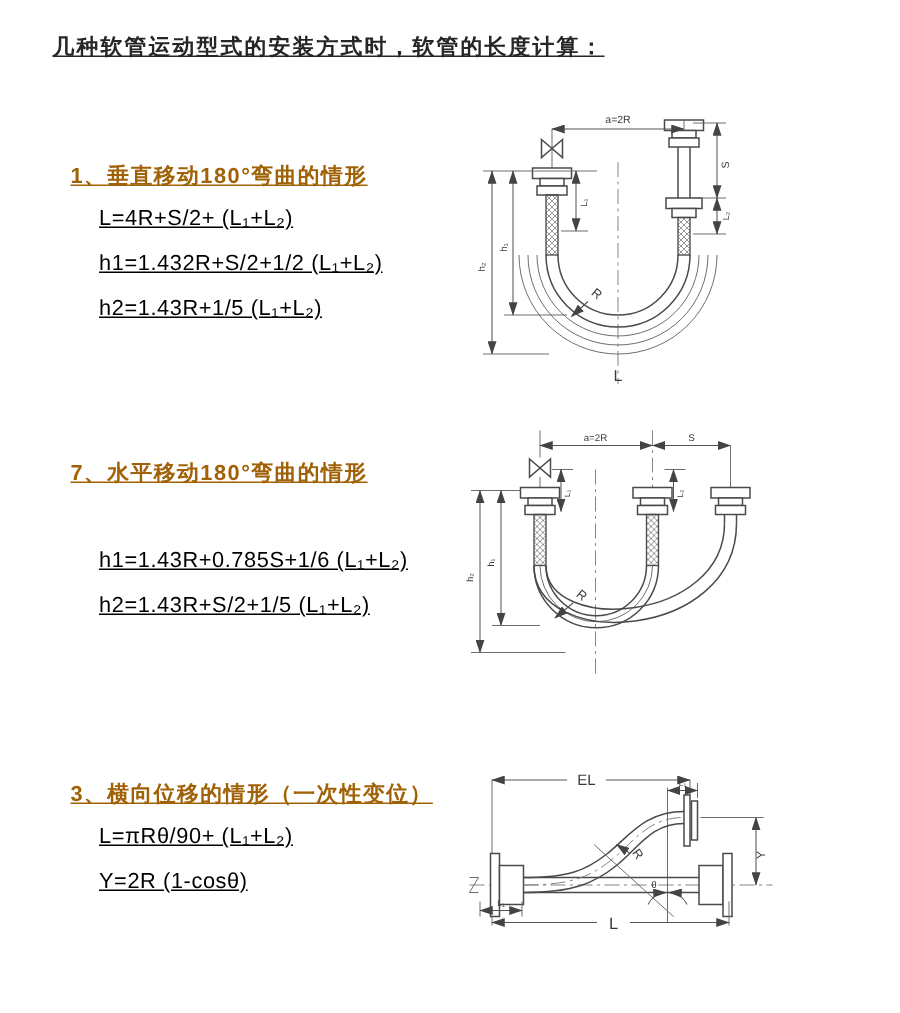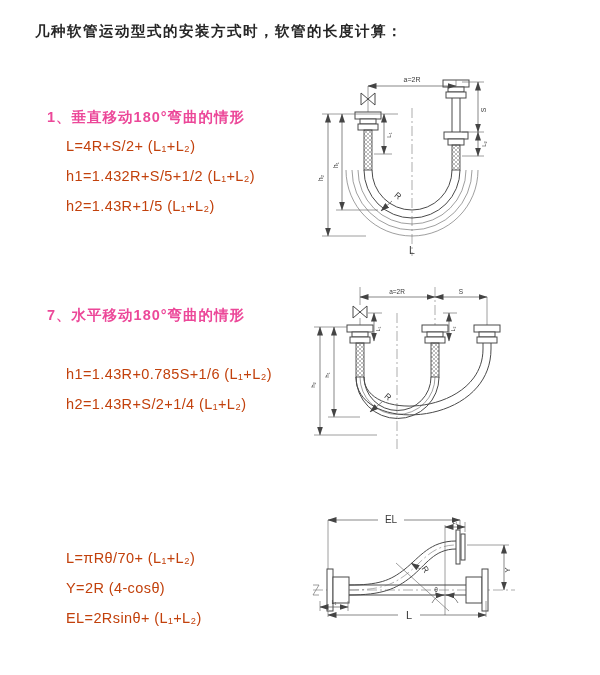--- a/index.html
+++ b/index.html
@@ -1,40 +1,40 @@
 <!DOCTYPE html>
 <html><head>
 <meta charset="utf-8">
 <style>
   * { margin:0; padding:0; box-sizing:border-box; }
   html,body { width:600px; height:675px; background:#ffffff; }
   body { font-family:"Liberation Sans","DejaVu Sans",sans-serif; color:#2e2e2e; overflow:hidden; }
   .page { position:relative; width:600px; height:675px; background:#fff; }
-  .abs { position:absolute; white-space:nowrap; }
+  .abs { position:absolute; white-space:nowrap;text-decoration:underline; }
   .title { font-size:14.5px; font-weight:bold; letter-spacing:1.5px; color:#262626; }
-  .heading { font-size:14.5px; font-weight:bold; letter-spacing:1px; color:#ec4899; }
-  .formula { font-size:14.5px; letter-spacing:.4px; color:#c2410c; }
+  .heading { font-size:14.5px; font-weight:bold; letter-spacing:1px; color:#a16207; }
+  .formula { font-size:14.5px; letter-spacing:.4px; color:#000000; }
   svg { position:absolute; overflow:visible; }
   svg .ln   { stroke:#4a4a4a; stroke-width:1;   fill:none; }
   svg .thin { stroke:#6a6a6a; stroke-width:.65; fill:none; }
   svg .dim  { stroke:#555;    stroke-width:.7;  fill:none; }
   svg .cl   { stroke:#777;    stroke-width:.6;  fill:none; stroke-dasharray:10 3 2 3; }
   svg .fl   { fill:#fff; stroke:#4a4a4a; stroke-width:1; }
   svg text  { fill:#3a3a3a; font-family:"Liberation Sans","DejaVu Sans",sans-serif; }
 </style>
 </head>
 <body>
 
 <div class="page">
 
   <div class="abs title" style="left:35px;top:22px">几种软管运动型式的安装方式时，软管的长度计算：</div>
 
   <div class="abs heading" style="left:47px;top:108px">1、垂直移动180°弯曲的情形</div>
   <div class="abs formula" style="left:66px;top:138px">L=4R+S/2+ (L₁+L₂)</div>
-  <div class="abs formula" style="left:66px;top:168px">h1=1.432R+S/5+1/2 (L₁+L₂)</div>
+  <div class="abs formula" style="left:66px;top:168px">h1=1.432R+S/2+1/2 (L₁+L₂)</div>
   <div class="abs formula" style="left:66px;top:198px">h2=1.43R+1/5 (L₁+L₂)</div>
 
   <svg style="left:308px;top:70px" width="282" height="190" viewBox="0 0 282 190">
     <defs>
       <pattern id="hA" width="4" height="4" patternUnits="userSpaceOnUse">
         <path d="M0,4 L4,0 M0,0 L4,4" stroke="#777" stroke-width="0.5"></path>
       </pattern>
       <marker id="mA" markerWidth="9" markerHeight="6" refX="8.5" refY="3" orient="auto-start-reverse" markerUnits="userSpaceOnUse">
         <path d="M0,0 L9,3 L0,6 Z" fill="#444"></path>
       </marker>
@@ -102,21 +102,21 @@
 
       <text x="88" y="128" font-size="8.5" text-anchor="middle" transform="rotate(40 88 128)">R</text>
       <line class="dim" x1="84" y1="131" x2="73" y2="141" marker-end="url(#mA)"></line>
 
       <text x="104" y="184" font-size="10.5" text-anchor="middle">L</text>
     </g>
   </svg>
 
   <div class="abs heading" style="left:47px;top:306px">7、水平移动180°弯曲的情形</div>
   <div class="abs formula" style="left:66px;top:366px">h1=1.43R+0.785S+1/6 (L₁+L₂)</div>
-  <div class="abs formula" style="left:66px;top:396px">h2=1.43R+S/2+1/4 (L₁+L₂)</div>
+  <div class="abs formula" style="left:66px;top:396px">h2=1.43R+S/2+1/5 (L₁+L₂)</div>
 
   <svg style="left:302px;top:283px" width="290" height="172" viewBox="0 0 290 172">
     <defs>
       <pattern id="hB" width="4" height="4" patternUnits="userSpaceOnUse">
         <path d="M0,4 L4,0 M0,0 L4,4" stroke="#777" stroke-width="0.5"></path>
       </pattern>
       <marker id="mB" markerWidth="9" markerHeight="6" refX="8.5" refY="3" orient="auto-start-reverse" markerUnits="userSpaceOnUse">
         <path d="M0,0 L9,3 L0,6 Z" fill="#444"></path>
       </marker>
     </defs>
@@ -186,23 +186,23 @@
       <line class="dim" x1="147" y1="30" x2="147" y2="58" marker-start="url(#mB)" marker-end="url(#mB)"></line>
       <text x="153" y="46" font-size="5.5" text-anchor="middle" transform="rotate(-90 153 46)">L₂</text>
     </g>
 
     <g>
       <text x="84" y="116" font-size="8.5" text-anchor="middle" transform="rotate(40 84 116)">R</text>
       <line class="dim" x1="80" y1="119" x2="68" y2="129" marker-end="url(#mB)"></line>
     </g>
   </svg>
 
-  <div class="abs formula" style="left:66px;top:550px">L=πRθ/70+ (L₁+L₂)</div>
-  <div class="abs formula" style="left:66px;top:580px">Y=2R (4-cosθ)</div>
-  <div class="abs formula" style="left:66px;top:610px">EL=2Rsinθ+ (L₁+L₂)</div>
+  <div class="abs heading" style="left:47px;top:520px">3、横向位移的情形（一次性变位）</div>
+  <div class="abs formula" style="left:66px;top:550px">L=πRθ/90+ (L₁+L₂)</div>
+  <div class="abs formula" style="left:66px;top:580px">Y=2R (1-cosθ)</div>
 
   <svg style="left:308px;top:505px" width="284" height="148" viewBox="0 0 284 148">
     <defs>
       <marker id="mC" markerWidth="9" markerHeight="6" refX="8.5" refY="3" orient="auto-start-reverse" markerUnits="userSpaceOnUse">
         <path d="M0,0 L9,3 L0,6 Z" fill="#444"></path>
       </marker>
     </defs>
 
     <line class="cl" x1="5" y1="85" x2="207" y2="85"></line>
     <path class="thin" d="M5,80 L11,80 L5,90 L11,90"></path>

